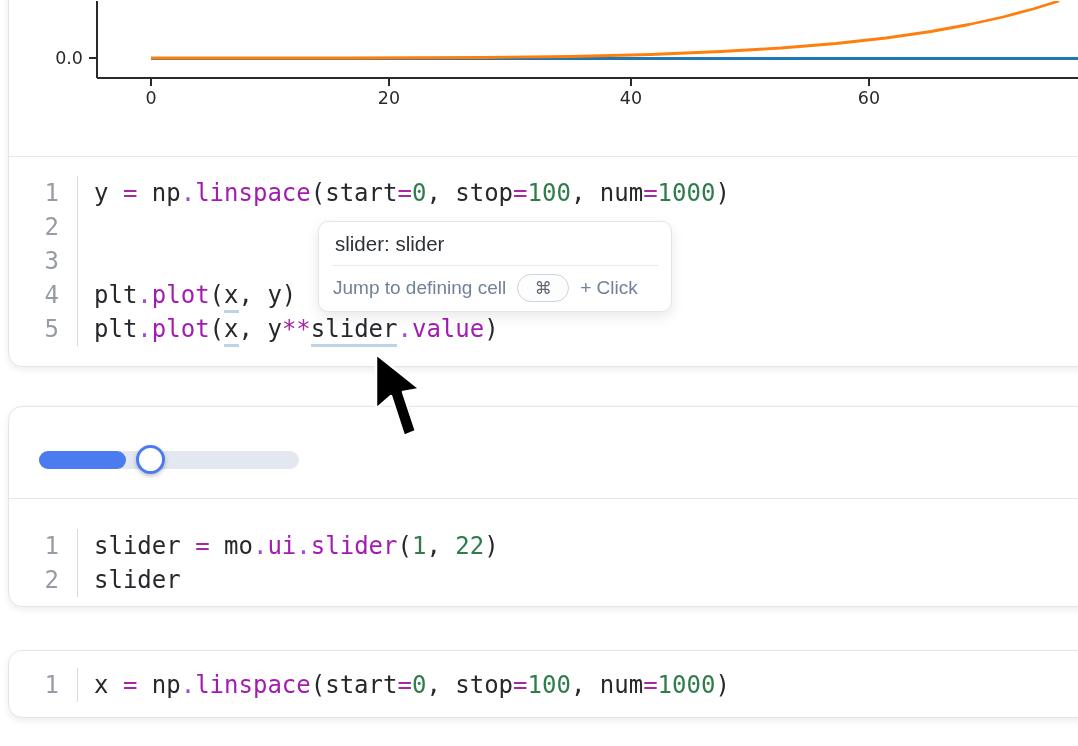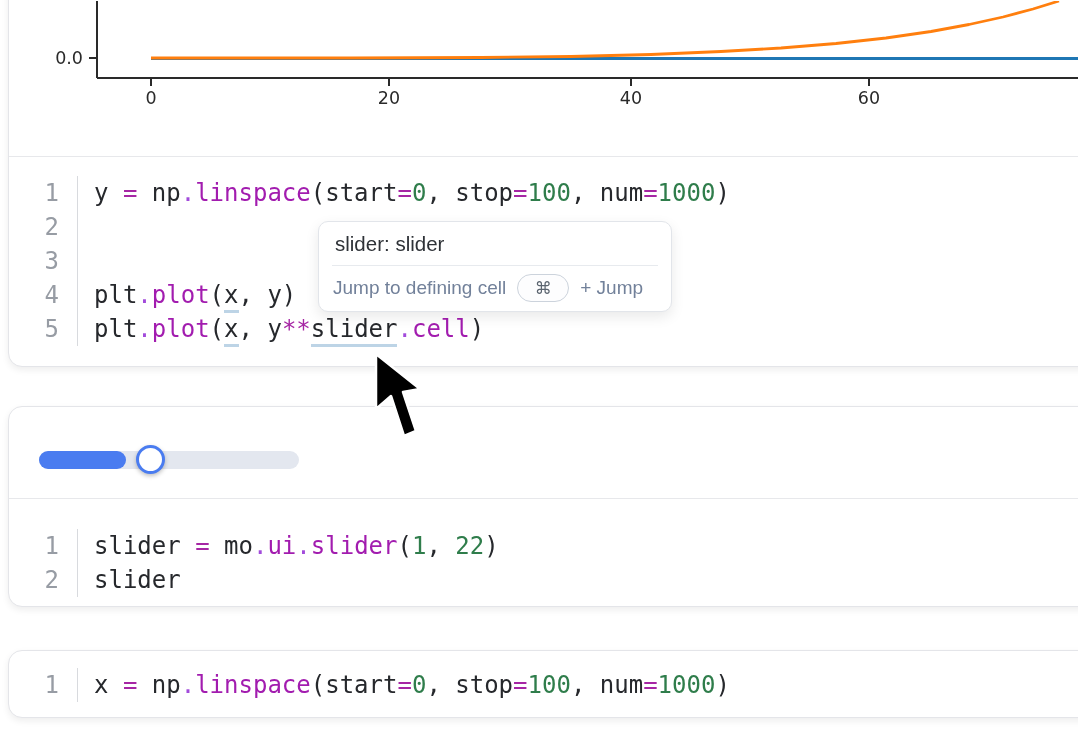--- a/index.html
+++ b/index.html
@@ -84,31 +84,31 @@
         <polyline points="150,57.5 1078,57.5" fill="none" stroke="#1f77b4" stroke-width="2.8"></polyline>
         <polyline points="150,57 350,57 480,56.5 570,55.5 650,53.5 720,50.5 780,47 835,42.5 885,37 930,30.5 968,23.5 1002,16 1032,8 1058,0" fill="none" stroke="#ff7f0e" stroke-width="2.8" stroke-linejoin="round"></polyline>
       </svg>
   </div>
   <div class="out-divider" style="top:555px;"></div>
   <div class="code" id="code-plot">
       <div class="crow"><span class="ln">1</span><span class="ctext"><span class="tk t">y </span><span class="tk o">=</span><span class="tk t"> np</span><span class="tk d">.</span><span class="tk f">linspace</span><span class="tk t">(start</span><span class="tk o">=</span><span class="tk n">0</span><span class="tk t">, stop</span><span class="tk o">=</span><span class="tk n">100</span><span class="tk t">, num</span><span class="tk o">=</span><span class="tk n">1000</span><span class="tk t">)</span></span></div>
       <div class="crow"><span class="ln">2</span><span class="ctext"></span></div>
       <div class="crow"><span class="ln">3</span><span class="ctext"></span></div>
       <div class="crow"><span class="ln">4</span><span class="ctext"><span class="tk t">plt</span><span class="tk d">.</span><span class="tk f">plot</span><span class="tk t">(</span><span class="tk t u">x</span><span class="tk t">, y)</span></span></div>
-      <div class="crow"><span class="ln">5</span><span class="ctext"><span class="tk t">plt</span><span class="tk d">.</span><span class="tk f">plot</span><span class="tk t">(</span><span class="tk t u">x</span><span class="tk t">, y</span><span class="tk o">**</span><span class="tk t u">slider</span><span class="tk d">.</span><span class="tk f">cell</span><span class="tk t">)</span></span></div>
+      <div class="crow"><span class="ln">5</span><span class="ctext"><span class="tk t">plt</span><span class="tk d">.</span><span class="tk f">plot</span><span class="tk t">(</span><span class="tk t u">x</span><span class="tk t">, y</span><span class="tk o">**</span><span class="tk t u">slider</span><span class="tk d">.</span><span class="tk f">value</span><span class="tk t">)</span></span></div>
     </div>
 </div>
 
 <div class="tooltip">
   <div class="tt-title">slider: slider</div>
   <div class="tt-div"></div>
   <div class="tt-row">
     <span>Jump to defining cell</span>
     <span class="kbd-pill">⌘</span>
-    <span>+ Jump</span>
+    <span>+ Click</span>
   </div>
 </div>
 
 <svg class="cursor" width="52" height="92">
   <polygon points="0,0 0,55 15,42 28,82 40,77 27,38 44,35" transform="translate(3,3)" fill="#000" stroke="#fff" stroke-width="2.5" stroke-linejoin="round"></polygon>
 </svg>
 
 <div class="cell" id="cell-slider">
   <div class="slider-out">
     <div class="slider-track" id="slider-track" aria-valuemin="1" aria-valuemax="22" aria-valuenow="8" style="left: 30px; width: 260px;">

